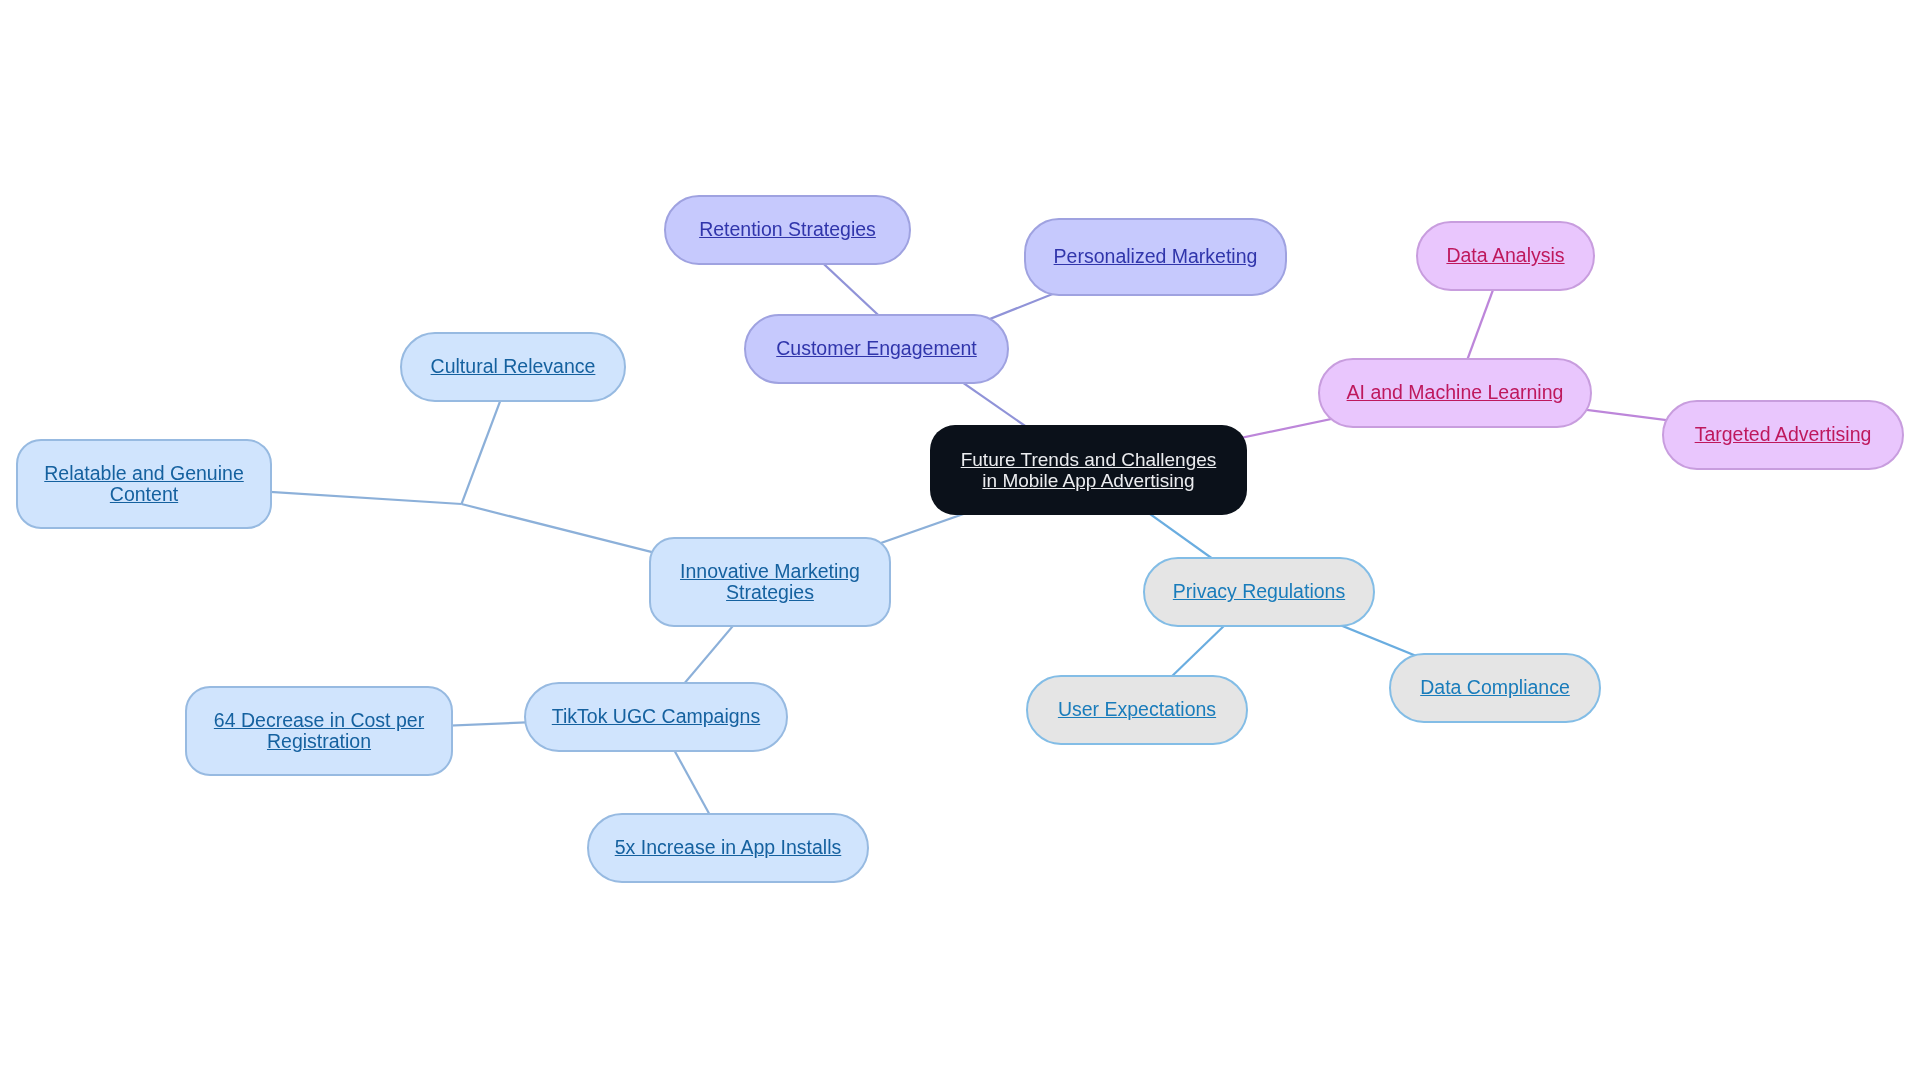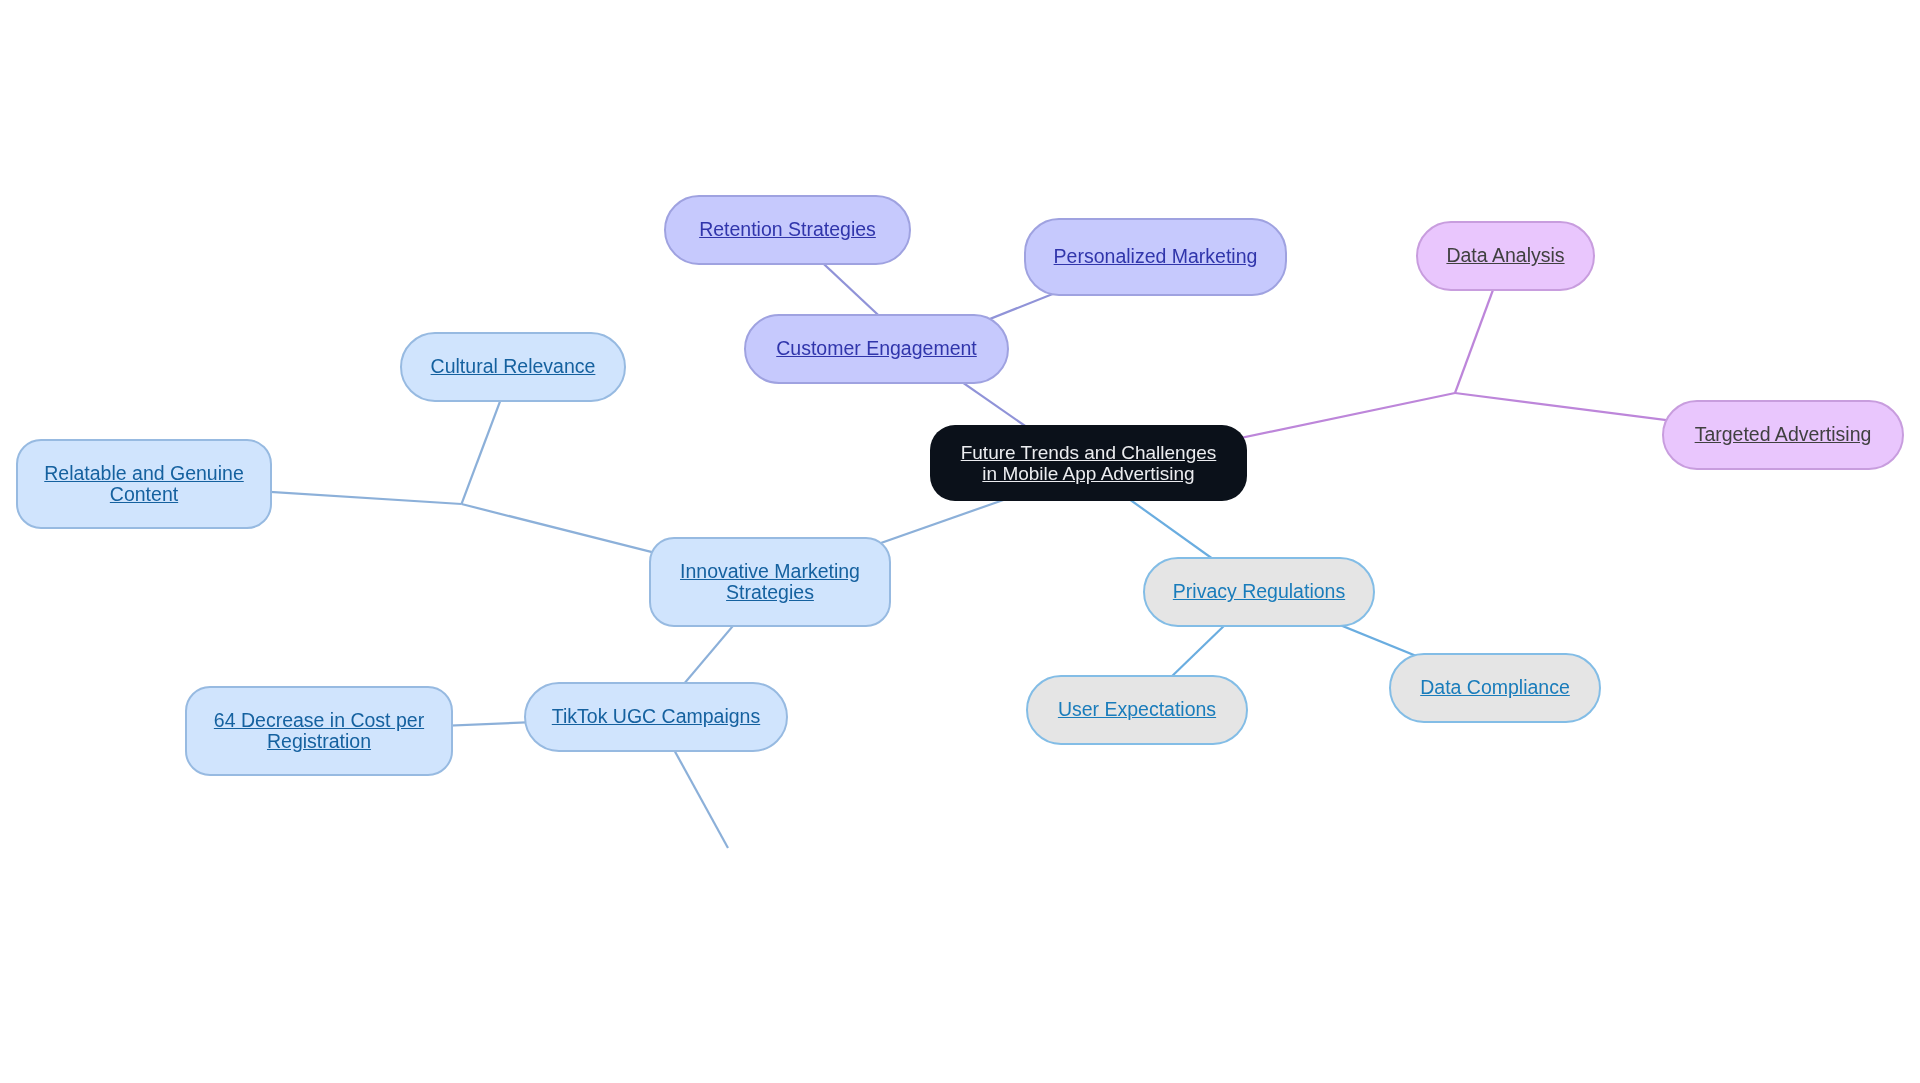--- a/index.html
+++ b/index.html
@@ -60,21 +60,21 @@
     border-radius: 25px;
     font-size: 19px;
     line-height: 21.5px;
   }
   
   .t-root        { background: #0b111a; color: #ecedf0; }
   
   .t-periwinkle  { background: #c6c9fd; color: #3035ab; border-color: #9fa2e0; }
   .e-periwinkle  { stroke: #9093d8; }
   
-  .t-lilac       { background: #e9c6fd; color: #404040; border-color: #c89dde; }
+  .t-lilac       { background: #e9c6fd; color: #be185d; border-color: #c89dde; }
   .e-lilac       { stroke: #bd86da; }
   
   .t-skyblue     { background: #d0e4fd; color: #15619f; border-color: #97bae1; }
   .e-skyblue     { stroke: #8cb0d9; }
   
   .t-azure       { background: #e5e5e5; color: #197cbb; border-color: #83bde6; justify-content: center; }
   .e-azure       { stroke: #6aade0; }
   #edge-layer line { stroke-width: 2.2; fill: none; }
 </style>
 </head>
@@ -95,32 +95,35 @@
     <line class="e-skyblue" x1="461.5" y1="504" x2="513" y2="367"></line>
     <line class="e-skyblue" x1="770" y1="582" x2="656" y2="717"></line>
     <line class="e-skyblue" x1="656" y1="717" x2="319" y2="731"></line>
     <line class="e-skyblue" x1="656" y1="717" x2="728" y2="848"></line>
     <line class="e-azure" x1="1088.5" y1="470" x2="1259" y2="592"></line>
     <line class="e-azure" x1="1259" y1="592" x2="1137" y2="710"></line>
     <line class="e-azure" x1="1259" y1="592" x2="1495" y2="688"></line>
   </svg>
 
   <div id="node-layer">
-    <div class="node t-root root" style="left:930px;top:425px;width:317px;height:76px;">
+    <div class="node t-root root" style="left:930px;top:425px;width:317px;height:90px;">
       <span class="label">Future Trends and Challenges
 in Mobile App Advertising</span>
     </div>
     <div class="node t-periwinkle" style="left:744px;top:314px;width:265px;height:70px;">
       <span class="label">Customer Engagement</span>
     </div>
     <div class="node t-periwinkle" style="left:664px;top:195px;width:247px;height:70px;">
       <span class="label">Retention Strategies</span>
     </div>
     <div class="node t-periwinkle" style="left:1024px;top:218px;width:263px;height:78px;">
       <span class="label">Personalized Marketing</span>
+    </div>
+    <div class="node t-lilac" style="left:1318px;top:358px;width:274px;height:70px;">
+      <span class="label">AI and Machine Learning</span>
     </div>
     <div class="node t-lilac" style="left:1416px;top:221px;width:179px;height:70px;">
       <span class="label">Data Analysis</span>
     </div>
     <div class="node t-lilac" style="left:1662px;top:400px;width:242px;height:70px;">
       <span class="label">Targeted Advertising</span>
     </div>
     <div class="node t-skyblue two-line" style="left:649px;top:537px;width:242px;height:90px;">
       <span class="label">Innovative Marketing
 Strategies</span>
@@ -132,20 +135,23 @@
     <div class="node t-skyblue" style="left:400px;top:332px;width:226px;height:70px;align-items:center;">
       <span class="label">Cultural Relevance</span>
     </div>
     <div class="node t-skyblue" style="left:524px;top:682px;width:264px;height:70px;">
       <span class="label">TikTok UGC Campaigns</span>
     </div>
     <div class="node t-skyblue two-line" style="left:185px;top:686px;width:268px;height:90px;">
       <span class="label">64 Decrease in Cost per
 Registration</span>
     </div>
+    <div class="node t-skyblue" style="left:587px;top:813px;width:282px;height:70px;">
+      <span class="label">5x Increase in App Installs</span>
+    </div>
     <div class="node t-azure" style="left:1143px;top:557px;width:232px;height:70px;">
       <span class="label">Privacy Regulations</span>
     </div>
     <div class="node t-azure" style="left:1026px;top:675px;width:222px;height:70px;">
       <span class="label">User Expectations</span>
     </div>
     <div class="node t-azure" style="left:1389px;top:653px;width:212px;height:70px;">
       <span class="label">Data Compliance</span>
     </div>
   </div>

